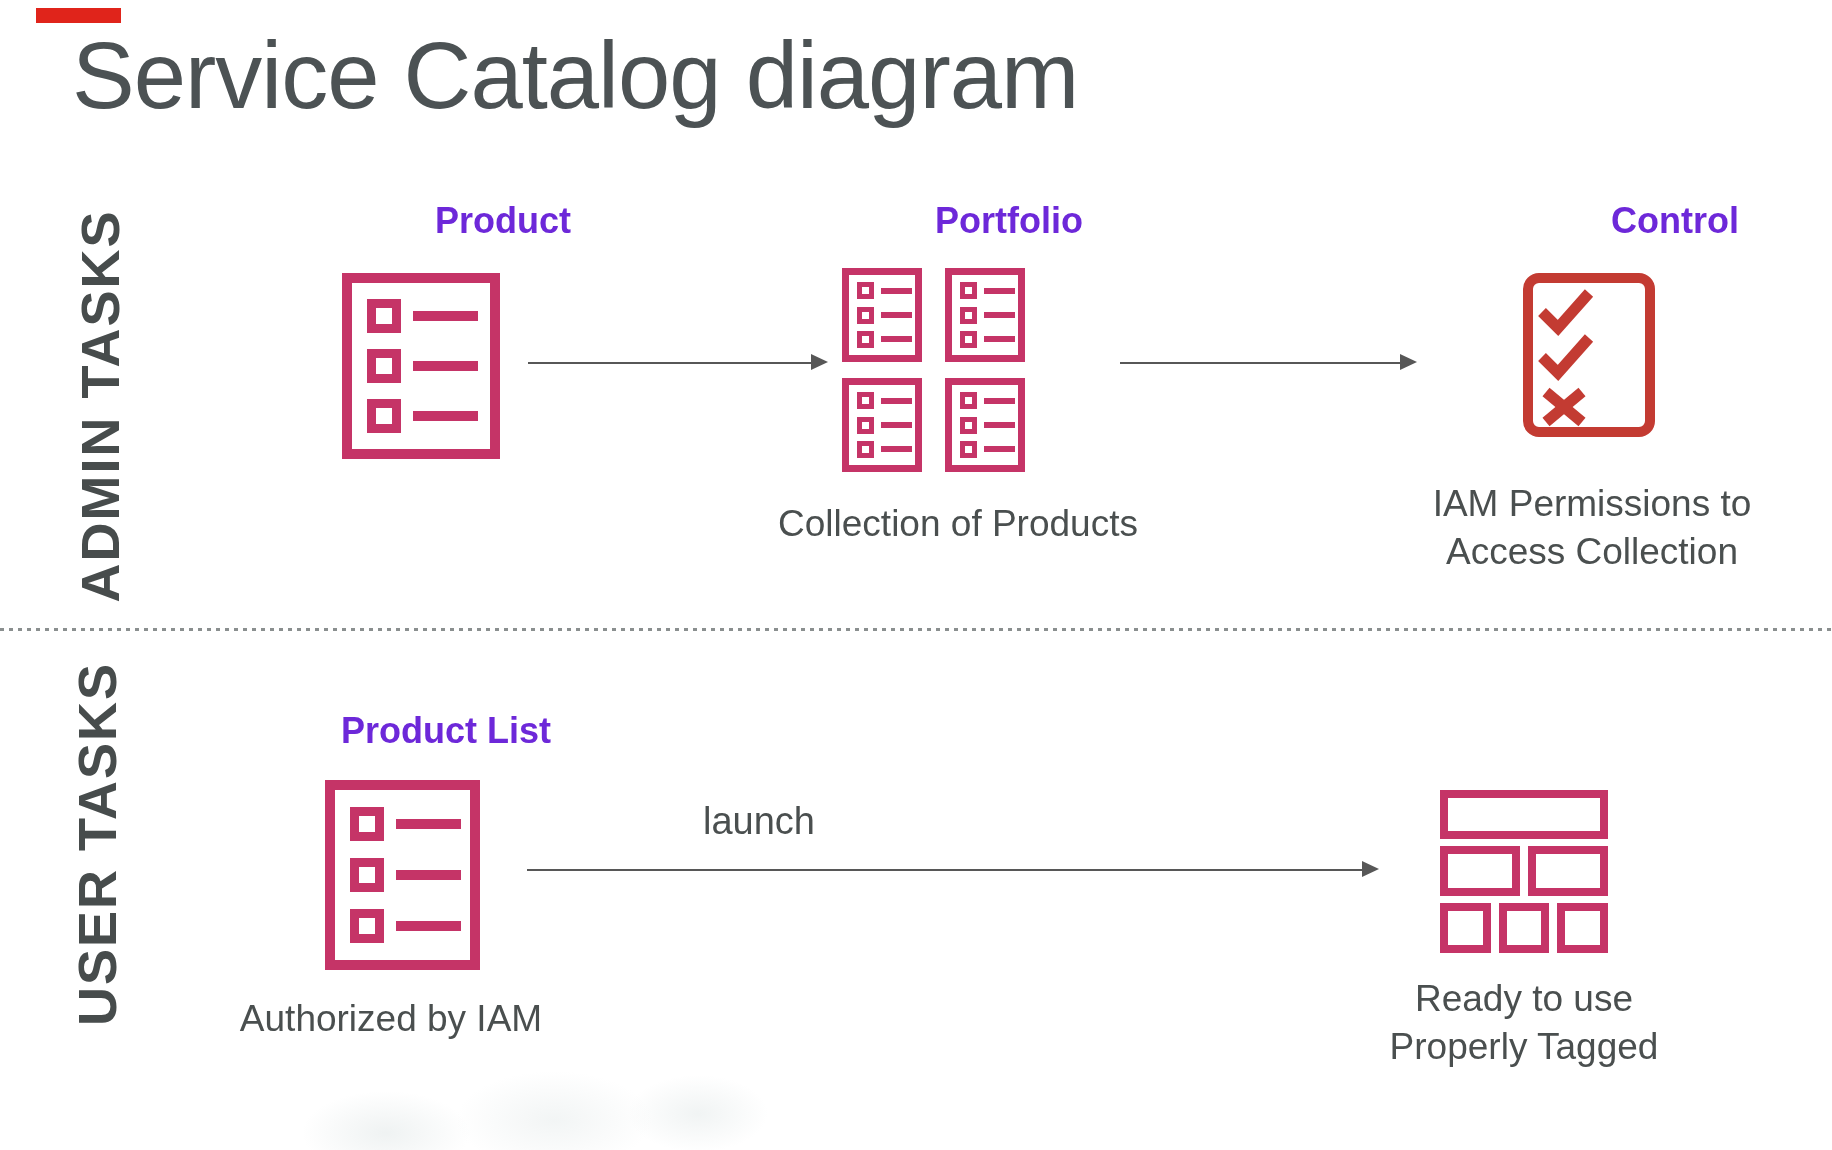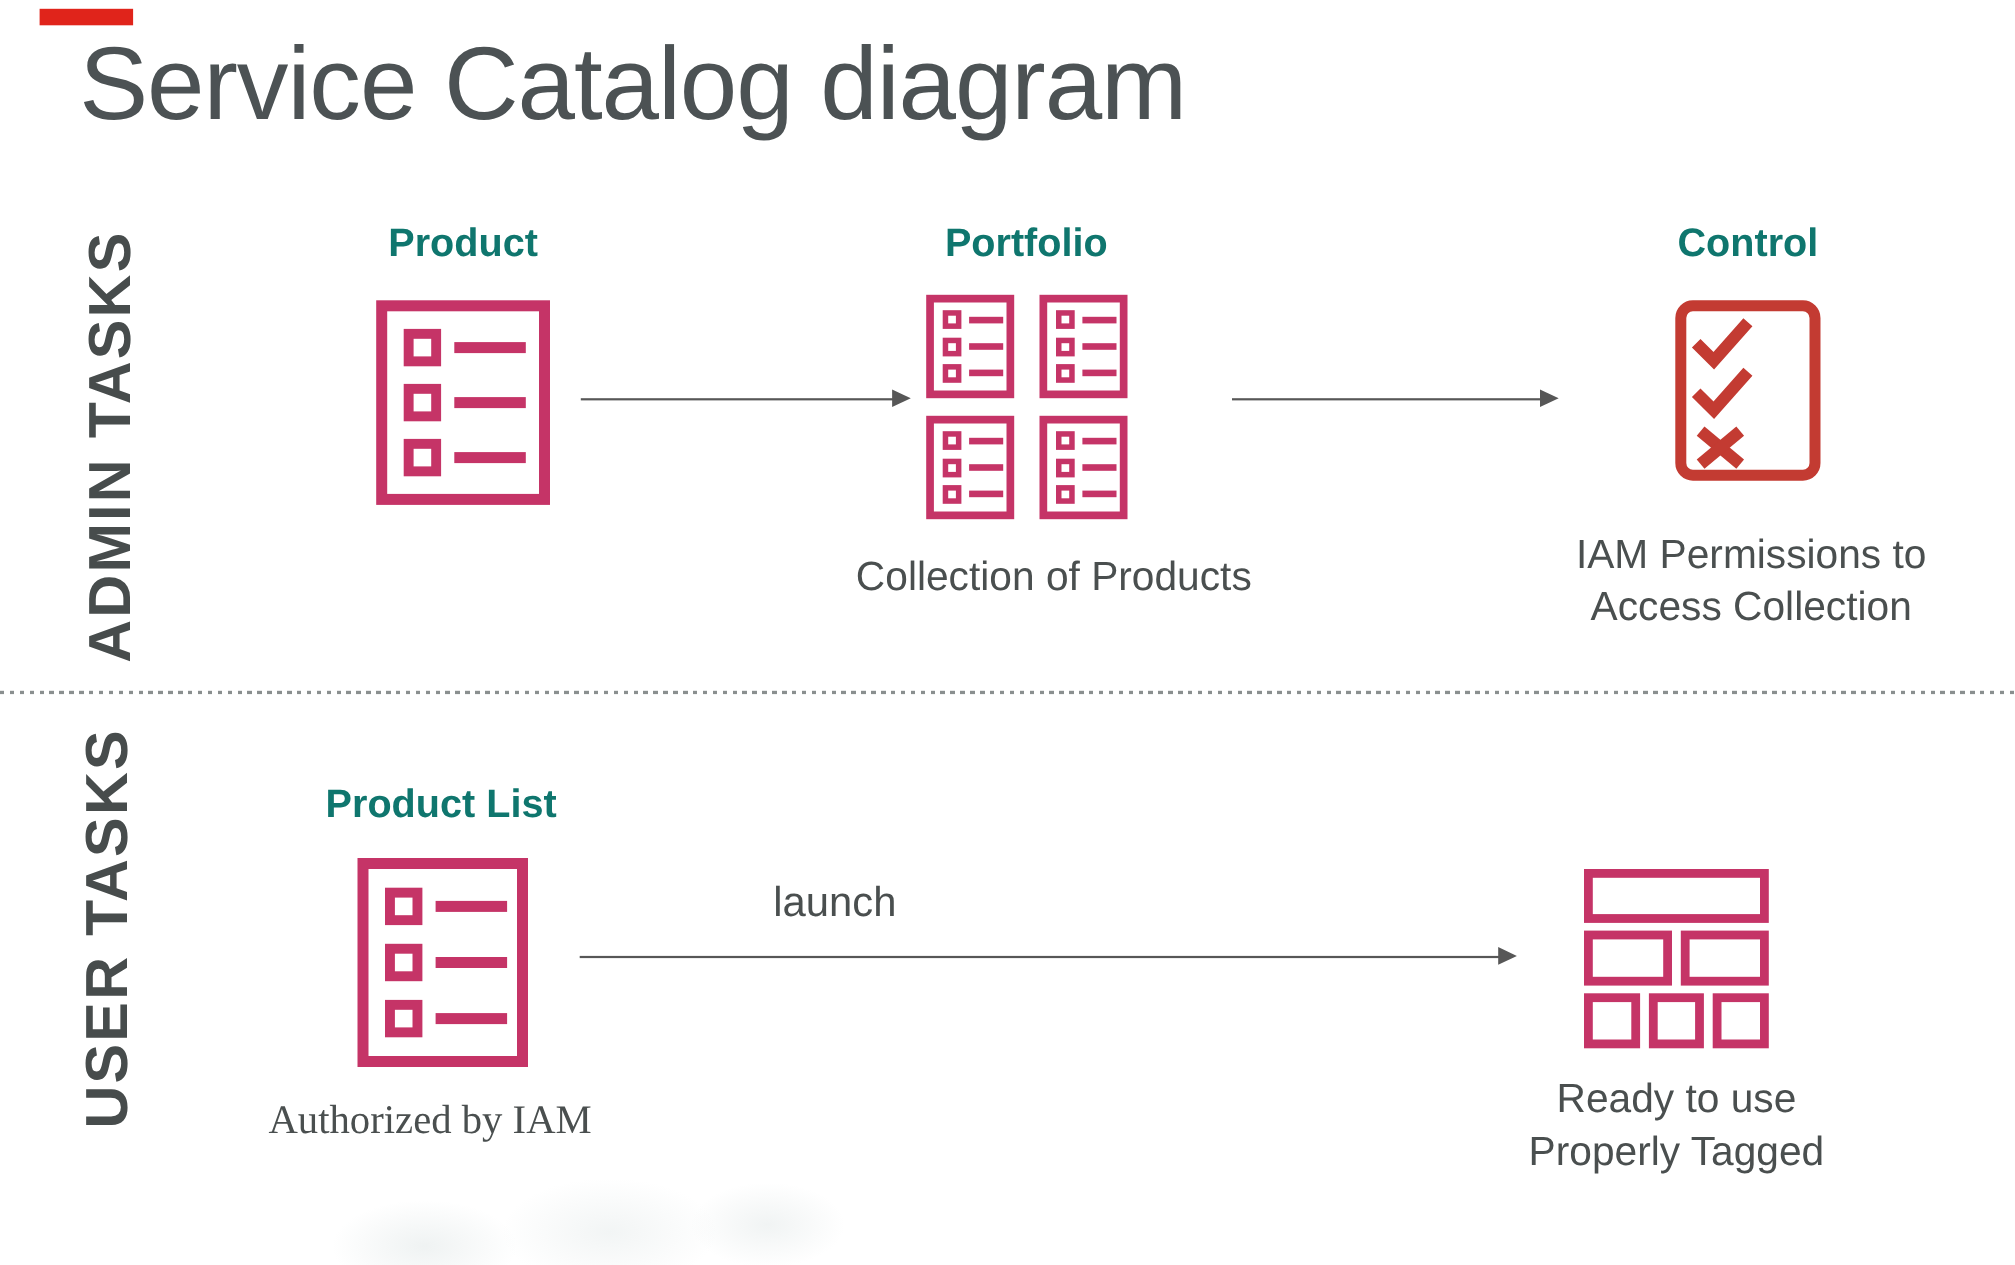--- a/index.html
+++ b/index.html
@@ -19,22 +19,22 @@
   }
   .side-label{
     position:absolute;
     font-size:54px;font-weight:bold;color:#474c4c;
     letter-spacing:2px;text-align:center;
     transform:rotate(-90deg);
     white-space:nowrap;
   }
   .icon-label{
     position:absolute;
-    font-size:36px;font-weight:bold;color:#0f766e;
-    text-align:center;white-space:nowrap;
+    font-size:36px;font-weight:bold;color:#6d28d9;
+    text-align:right;white-space:nowrap;
   }
   .caption{
     position:absolute;
     font-size:37px;color:#4a4f4f;
     text-align:center;line-height:1.31;white-space:nowrap;
   }
   .launch-text{
     position:absolute;
     font-size:38px;color:#4a4f4f;white-space:nowrap;
   }
@@ -228,21 +228,21 @@
       </div>
     <div class="li-row">
         <div class="li-sq"></div>
         <div class="li-line"></div>
       </div>
     <div class="li-row">
         <div class="li-sq"></div>
         <div class="li-line"></div>
       </div>
   </div>
-  <div class="caption" style="left:191px;top:995px;width:400px;font-family:Liberation Serif, serif;">Authorized by IAM</div>
+  <div class="caption" style="left:191px;top:995px;width:400px;">Authorized by IAM</div>
 
   <div class="launch-text" style="left:703px;top:800px;width:400px;">launch</div>
   <div class="arrow" style="left:527px;top:869px;width:836px;"></div>
 
   <div class="bricks-icon">
     <div class="brick brick-top"></div>
     <div class="brick-row">
       <div class="brick brick-half"></div>
       <div class="brick brick-half"></div>
     </div>

